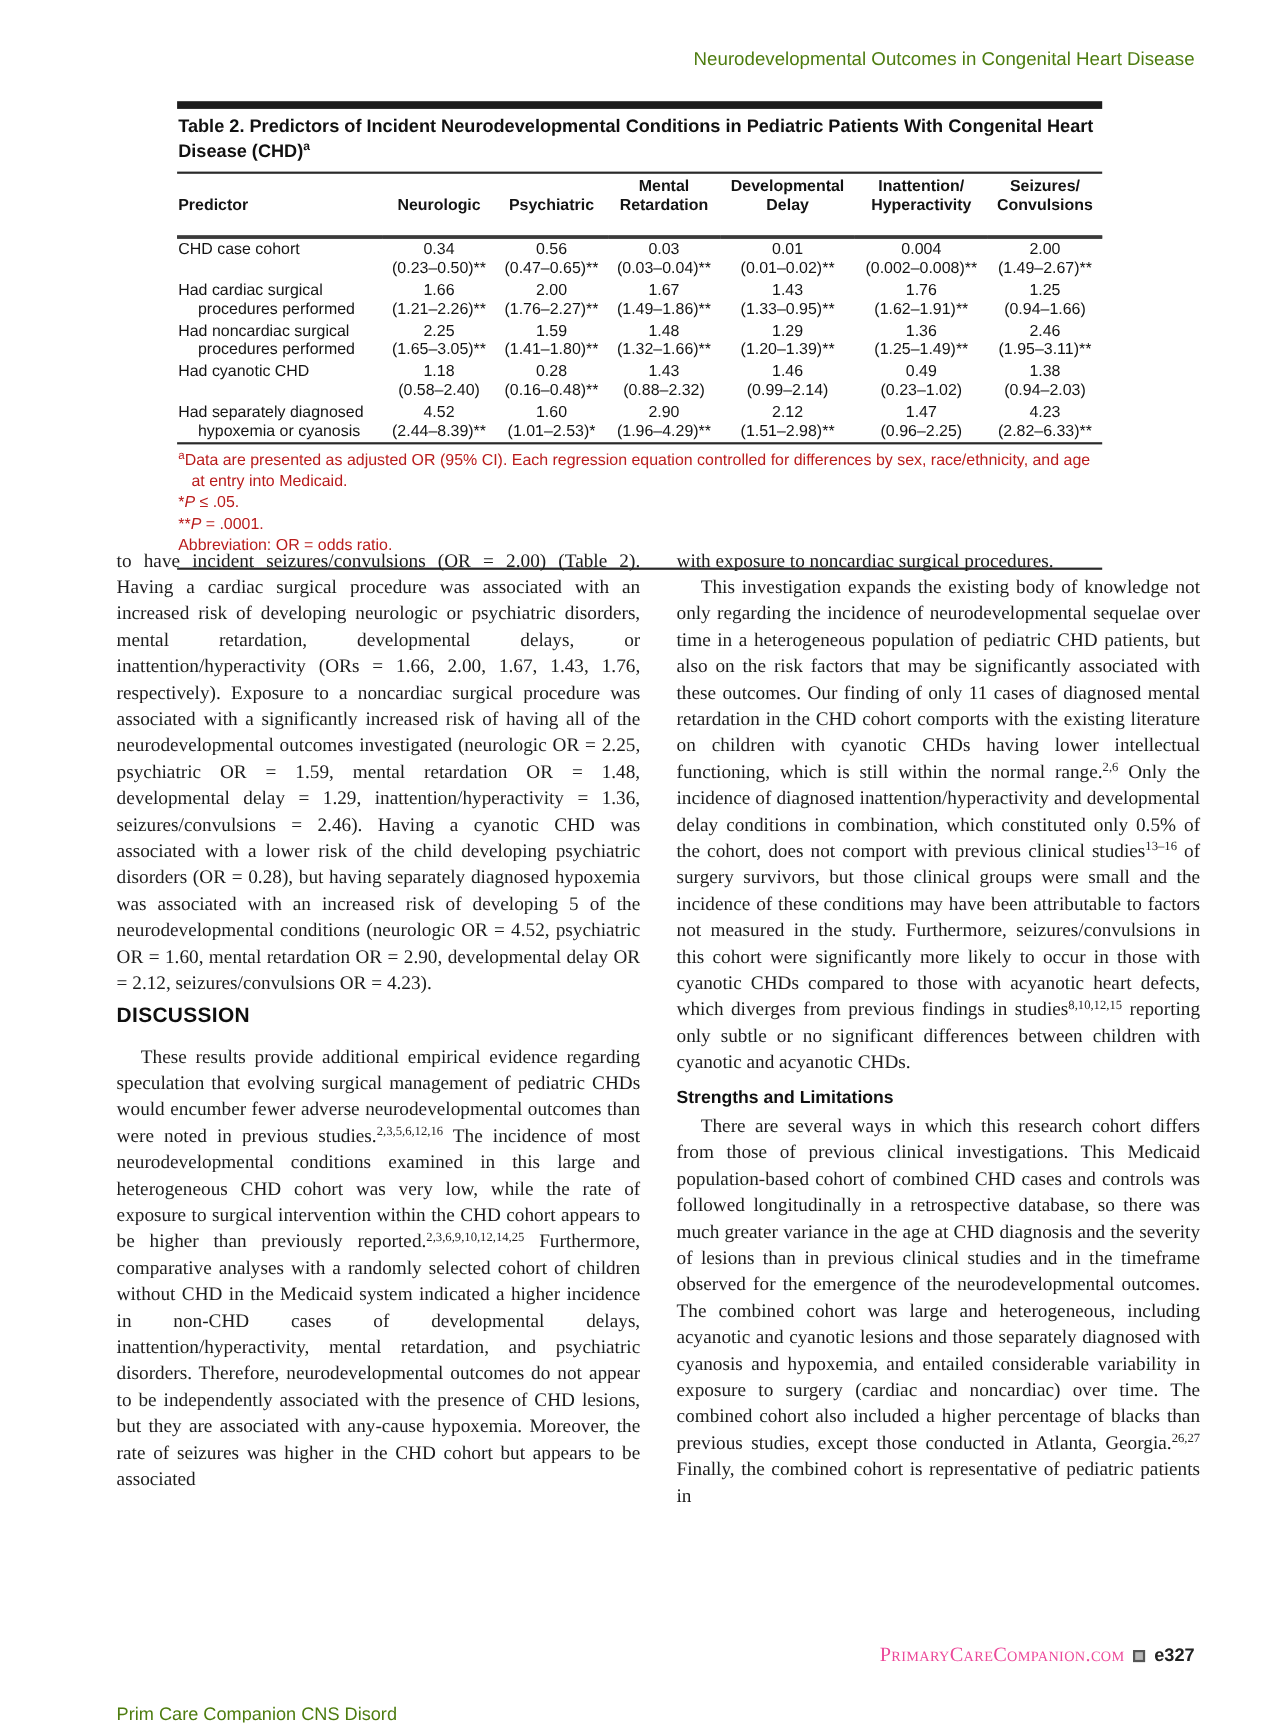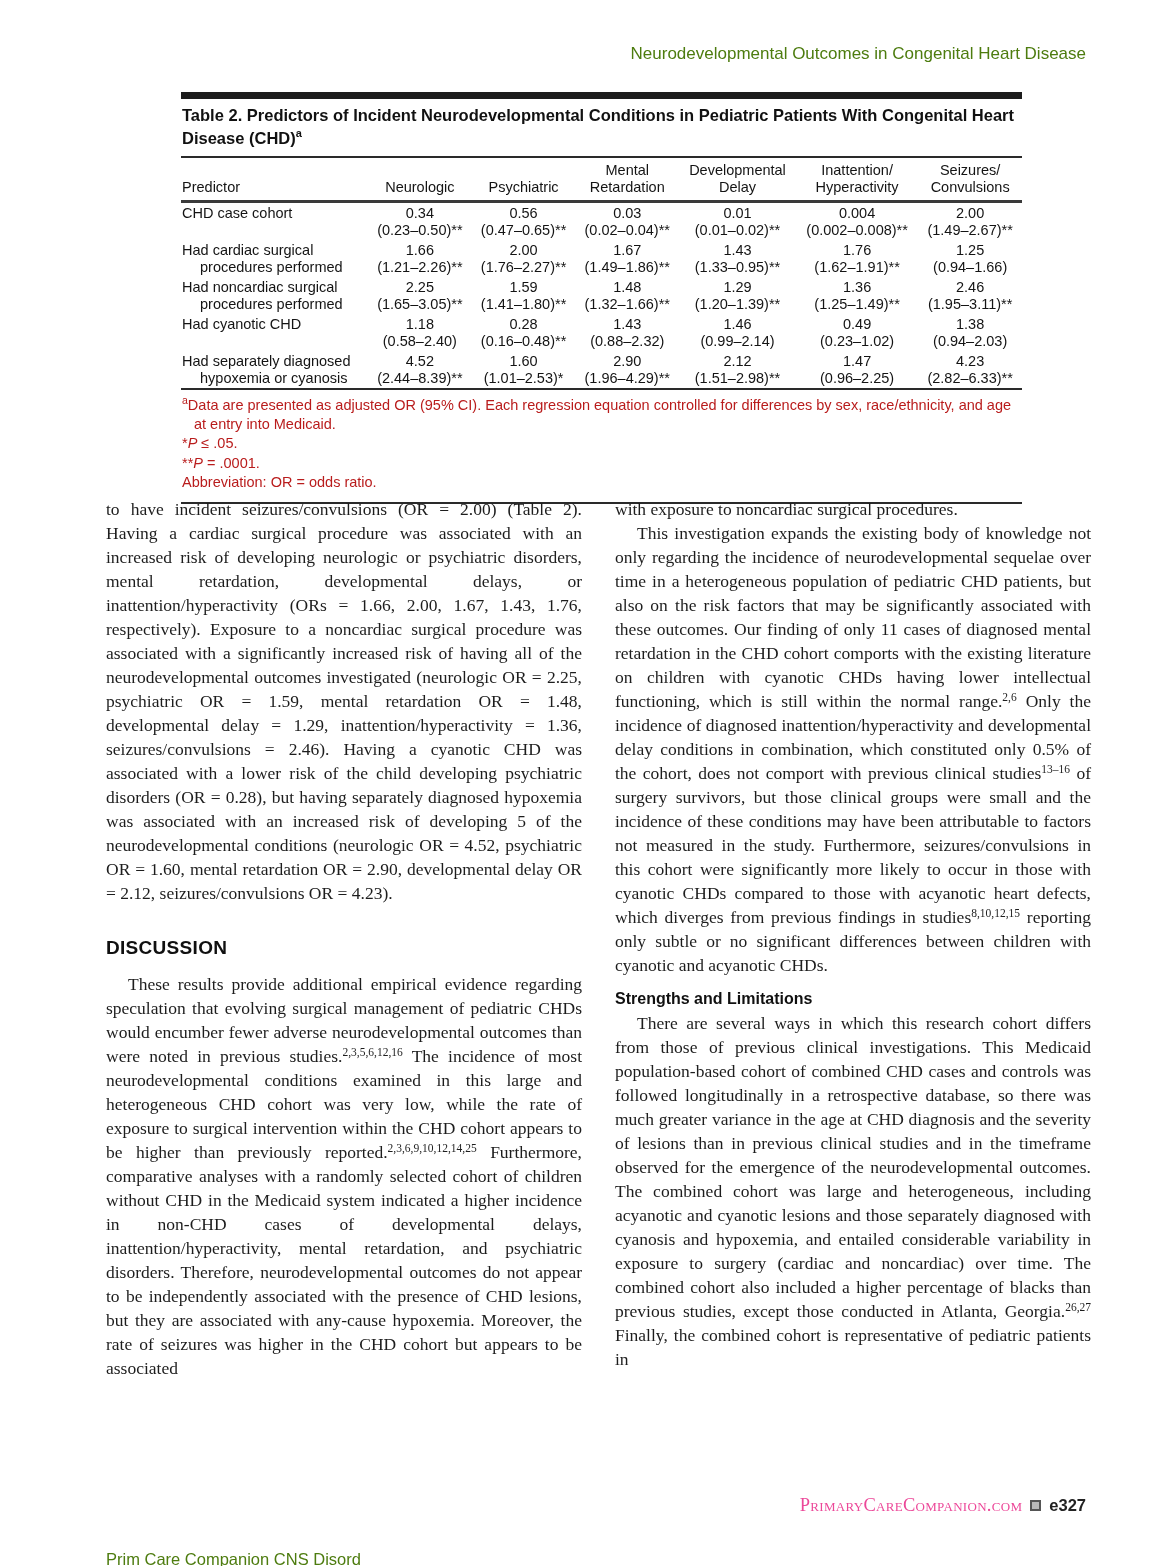--- a/index.html
+++ b/index.html
@@ -8,33 +8,33 @@
     width:1170px; height:1566px; position:relative;
     font-family:"Liberation Serif", serif; color:#1d1d1d;
   }
   
   .running-head {
     position:absolute; top:44px; right:84px;
     font-family:"Liberation Sans", sans-serif;
     font-size:17px; color:#4d7c0f;
   }
   
-  .table-wrap { position:absolute; left:181px; top:92px; width:841px; font-family:"Liberation Sans", sans-serif; }
+  .table-wrap { position:absolute; left:161px; top:92px; width:841px; font-family:"Liberation Sans", sans-serif; }
   .table-topbar { height:7px; background:#1c1c1c; }
   .table-title {
     font-weight:bold; font-size:16.5px; line-height:1.3;
     padding:6px 2px 7px 1px; color:#111;
     border-bottom:2px solid #2a2a2a;
   }
   .table-title sup { font-size:11px; }
   table.ndtable { width:100%; border-collapse:collapse; font-size:14.5px; line-height:16.5px; color:#141414; }
   table.ndtable col.c-pred { width:187px; }
   table.ndtable thead th {
-    font-weight:normal; vertical-align:bottom; text-align:center;
-    padding:4px 2px 5px; border-bottom:3px solid #3a3a3a;
+    font-weight:bold; vertical-align:bottom; text-align:center;
+    padding:4px 2px 19px; border-bottom:3px solid #3a3a3a;
   }
   table.ndtable thead th.pred-h { text-align:left; padding-left:1px; }
   table.ndtable td { vertical-align:top; text-align:center; padding:1px 2px 2px; }
   table.ndtable td.pred {
     text-align:left; padding-left:19px; text-indent:-18px; padding-right:4px;
   }
   table.ndtable tbody tr td { padding-top:2px; }
   .cellv div { white-space:nowrap; }
   .footnotes {
     border-top:2px solid #2a2a2a; border-bottom:2px solid #2a2a2a;
@@ -48,21 +48,21 @@
   .col { position:absolute; width:476px; top:497px; }
   .col-left  { left:106px; }
   .col-right { left:615px; }
   .col p {
     text-align:justify; font-size:17.5px; line-height:24px; color:#1d1d1d;
   }
   .col p.indent { text-indent:22px; }
   sup.ref { font-size:11.5px; line-height:0; vertical-align:baseline; position:relative; top:-6px; }
   h2.discussion {
     font-family:"Liberation Sans", sans-serif; font-size:19px; font-weight:bold;
-    color:#101010; letter-spacing:0.3px; margin:32px 0 13px;
+    color:#101010; letter-spacing:0.3px; margin:8px 0 13px;
   }
   h3.strengths {
     font-family:"Liberation Sans", sans-serif; font-size:16px; font-weight:bold;
     color:#101010; margin:13px 0 3px;
   }
   
   .footer-left {
     position:absolute; left:106px; top:1548px;
     font-family:"Liberation Sans", sans-serif; font-size:16.5px; line-height:23px; color:#4d7c0f;
   }
@@ -138,21 +138,21 @@
         <td class="cellv">
             <div>0.34</div>
             <div>(0.23–0.50)**</div>
           </td>
         <td class="cellv">
             <div>0.56</div>
             <div>(0.47–0.65)**</div>
           </td>
         <td class="cellv">
             <div>0.03</div>
-            <div>(0.02–0.04)**</div>
+            <div>(0.03–0.04)**</div>
           </td>
         <td class="cellv">
             <div>0.01</div>
             <div>(0.01–0.02)**</div>
           </td>
         <td class="cellv">
             <div>0.004</div>
             <div>(0.002–0.008)**</div>
           </td>
         <td class="cellv">

